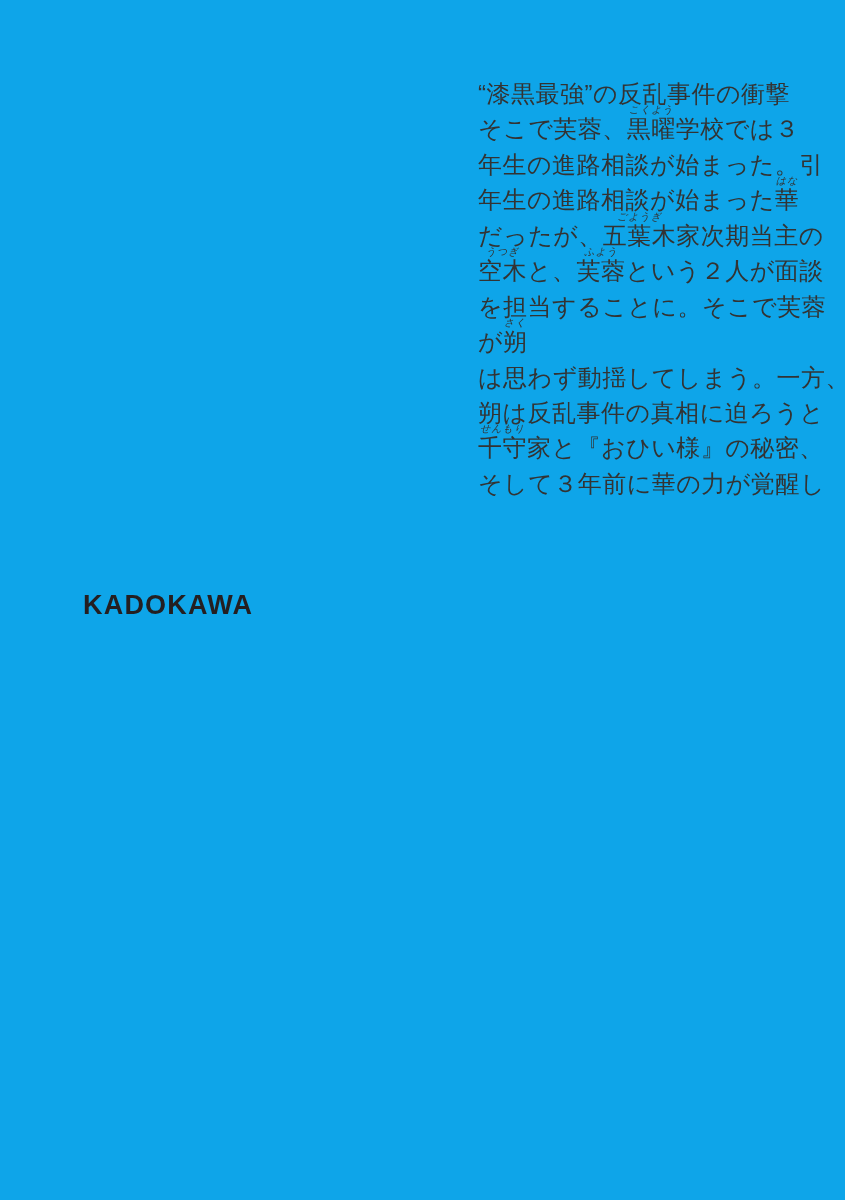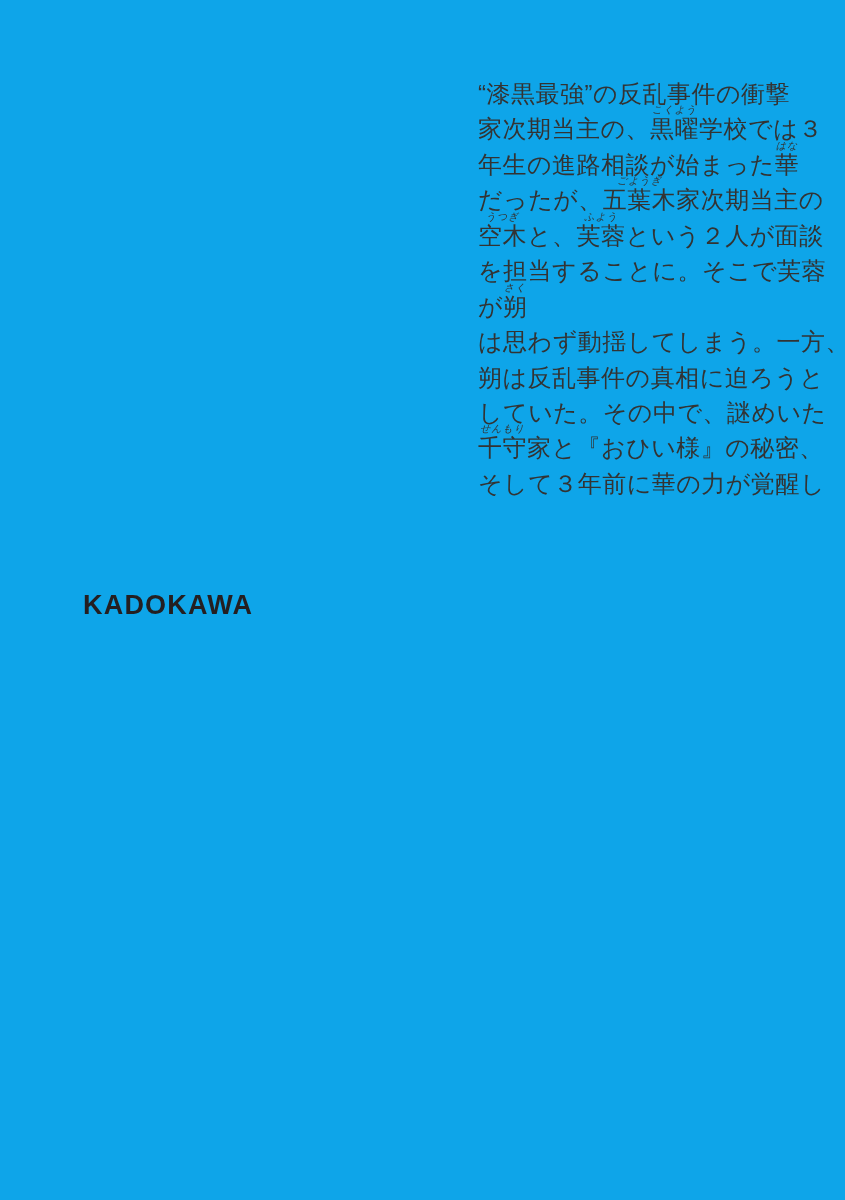--- a/index.html
+++ b/index.html
@@ -59,26 +59,26 @@
     letter-spacing: 1.2px;
     color: #241f21;
   }
 </style>
 </head>
 <body>
 
 <div class="page" style="background: #0ea5e9;">
   <div class="synopsis" id="synopsis" style="color: rgb(51, 51, 51);">
       <div class="text-line"><span>“漆黒最強”の反乱事件の衝撃</span></div>
-      <div class="text-line"><span>家次期当主の、</span><span class="rb">黒曜<span class="rt">こくよう</span></span><span>学校では３</span></div>
+      <div class="text-line"><span>そこで芙蓉、</span><span class="rb">黒曜<span class="rt">こくよう</span></span><span>学校では３</span></div>
+      <div class="text-line"><span>年生の進路相談が始まった。引</span></div>
       <div class="text-line"><span>年生の進路相談が始まった</span><span class="rb">華<span class="rt">はな</span></span></div>
       <div class="text-line"><span>だったが、</span><span class="rb">五葉木<span class="rt">ごようぎ</span></span><span>家次期当主の</span></div>
       <div class="text-line"><span class="rb">空木<span class="rt">うつぎ</span></span><span>と、</span><span class="rb">芙蓉<span class="rt">ふよう</span></span><span>という２人が面談</span></div>
       <div class="text-line"><span>を担当することに。そこで芙蓉</span></div>
       <div class="text-line"><span>が</span><span class="rb">朔<span class="rt">さく</span></span></div>
       <div class="text-line"><span>は思わず動揺してしまう。一方、</span></div>
       <div class="text-line"><span>朔は反乱事件の真相に迫ろうと</span></div>
-      <div class="text-line"><span>していた。その中で、謎めいた</span></div>
       <div class="text-line"><span class="rb">千守<span class="rt">せんもり</span></span><span>家と『おひい様』の秘密、</span></div>
       <div class="text-line"><span>そして３年前に華の力が覚醒し</span></div>
     </div>
   <div class="logo" style="color: rgb(36, 31, 33); margin-left: 12px;">KADOKAWA</div>
 </div>
 
 </body></html>

